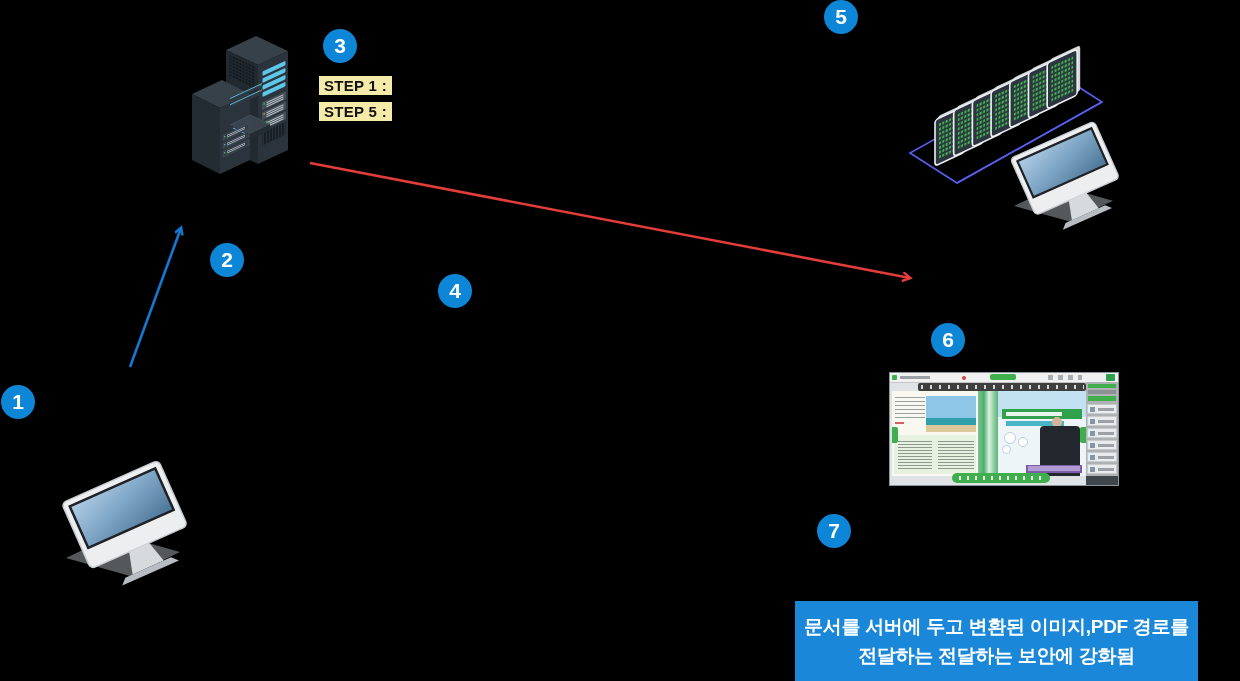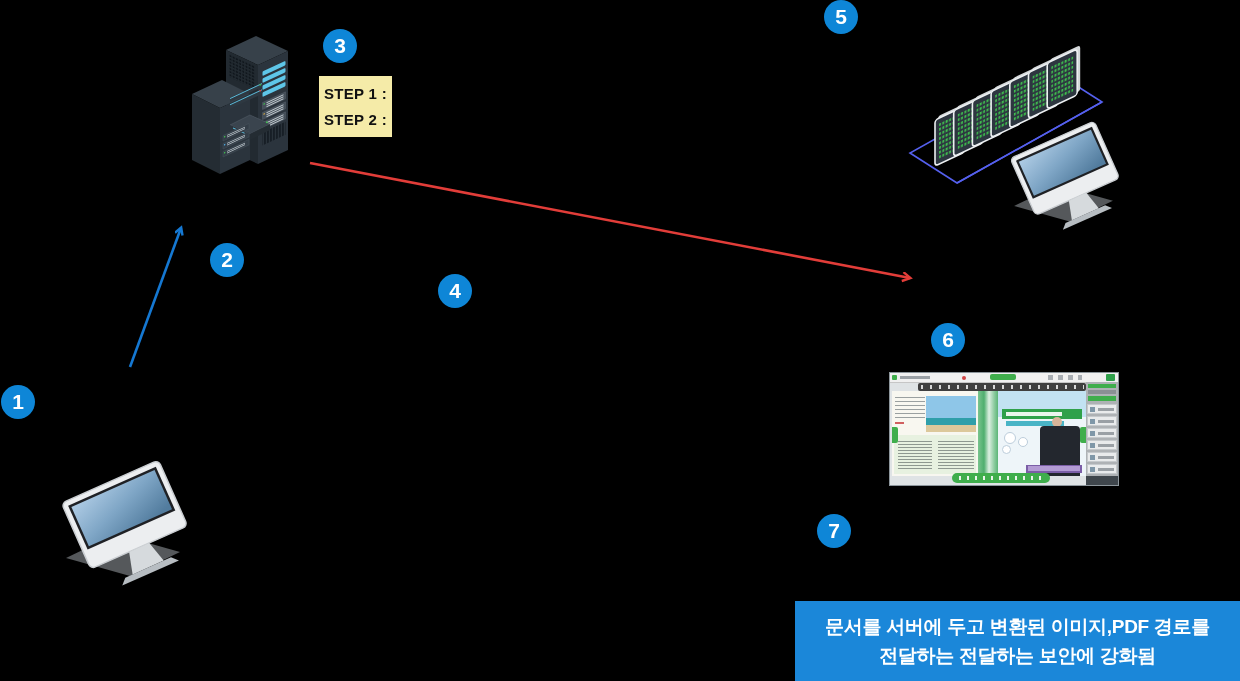--- a/index.html
+++ b/index.html
@@ -12,26 +12,26 @@
   .num-circle{
     position:absolute;width:34px;height:34px;border-radius:50%;
     background:var(--circle_blue,#0e86d7);color:#fff;
     font-size:21px;font-weight:bold;line-height:34px;text-align:center;
   }
 
   
   .step-label{
     position:absolute;background:var(--step_highlight,#f5eba8);
     color:#111;font-size:15px;font-weight:bold;line-height:19px;
-    padding:8px 5px;letter-spacing:.3px;white-space:nowrap;
+    padding:0 5px;letter-spacing:.3px;white-space:nowrap;
   }
 
   
   .callout{
-    position:absolute;left:795px;top:601px;width:445px;height:80px;
+    position:absolute;left:795px;top:601px;width:403px;height:80px;
     background:var(--callout_bg,#1b87d9);color:#fff;text-align:center;
     font-size:19px;font-weight:600;line-height:29px;letter-spacing:-0.3px;
     display:flex;flex-direction:column;justify-content:center;
   }
 
   
   .shot{position:absolute;left:890px;top:373px;width:228px;height:112px;
         background:#dfe3e5;outline:1px solid #8d969c;}
   .shot *{position:absolute;}
   .sh-title{left:0;top:0;width:228px;height:9px;background:#f0f0f0;border-bottom:1px solid #c6c6c6;}
@@ -348,18 +348,18 @@
 
 <div class="num-circle" style="left:1px;top:385px">1</div>
 <div class="num-circle" style="left:210px;top:243px">2</div>
 <div class="num-circle" style="left:323px;top:29px">3</div>
 <div class="num-circle" style="left:438px;top:274px">4</div>
 <div class="num-circle" style="left:824px;top:0px">5</div>
 <div class="num-circle" style="left:931px;top:323px">6</div>
 <div class="num-circle" style="left:817px;top:514px">7</div>
 
 <div class="step-label" style="left:319px;top:76px">STEP 1 :</div>
-<div class="step-label" style="left:319px;top:102px">STEP 2 :</div>
+<div class="step-label" style="left:319px;top:102px">STEP 5 :</div>
 
 <div class="callout">
   <div>문서를 서버에 두고 변환된 이미지,PDF 경로를</div>
   <div>전달하는 전달하는 보안에 강화됨</div>
 </div>
 
 </body></html>

